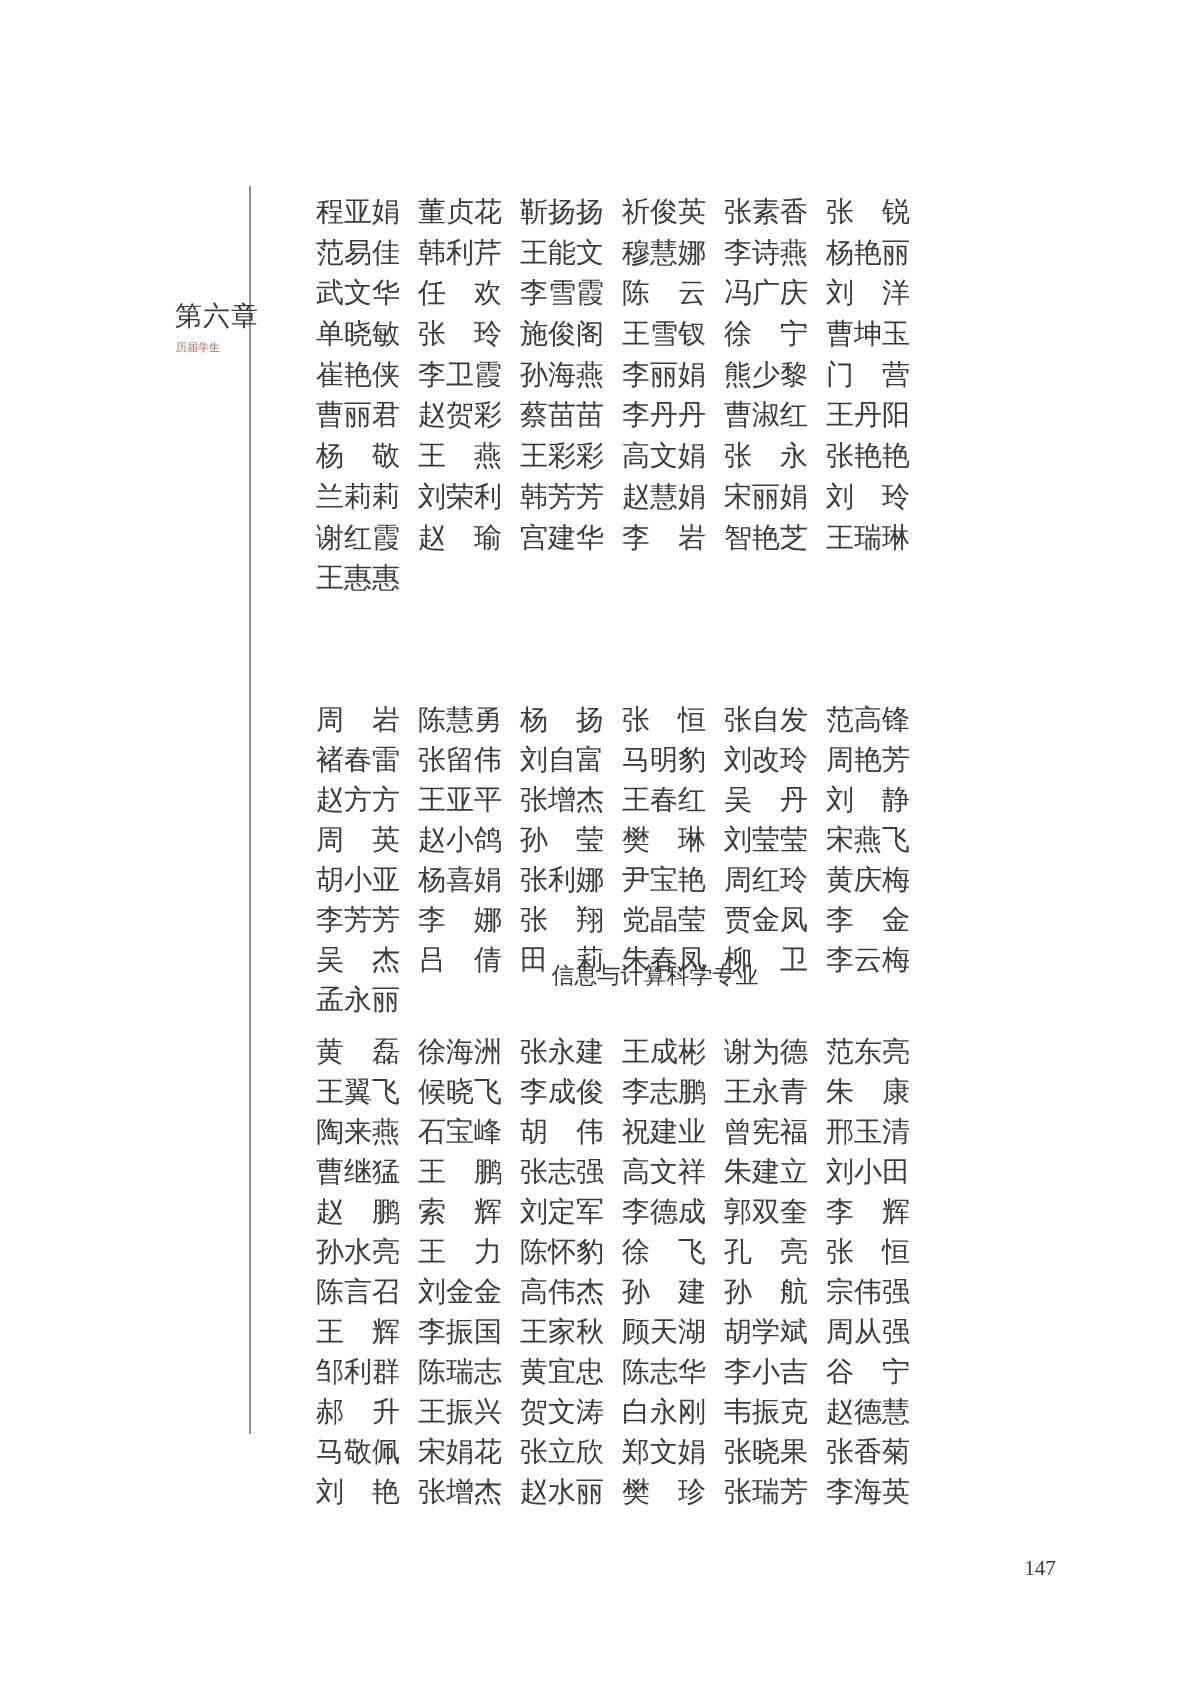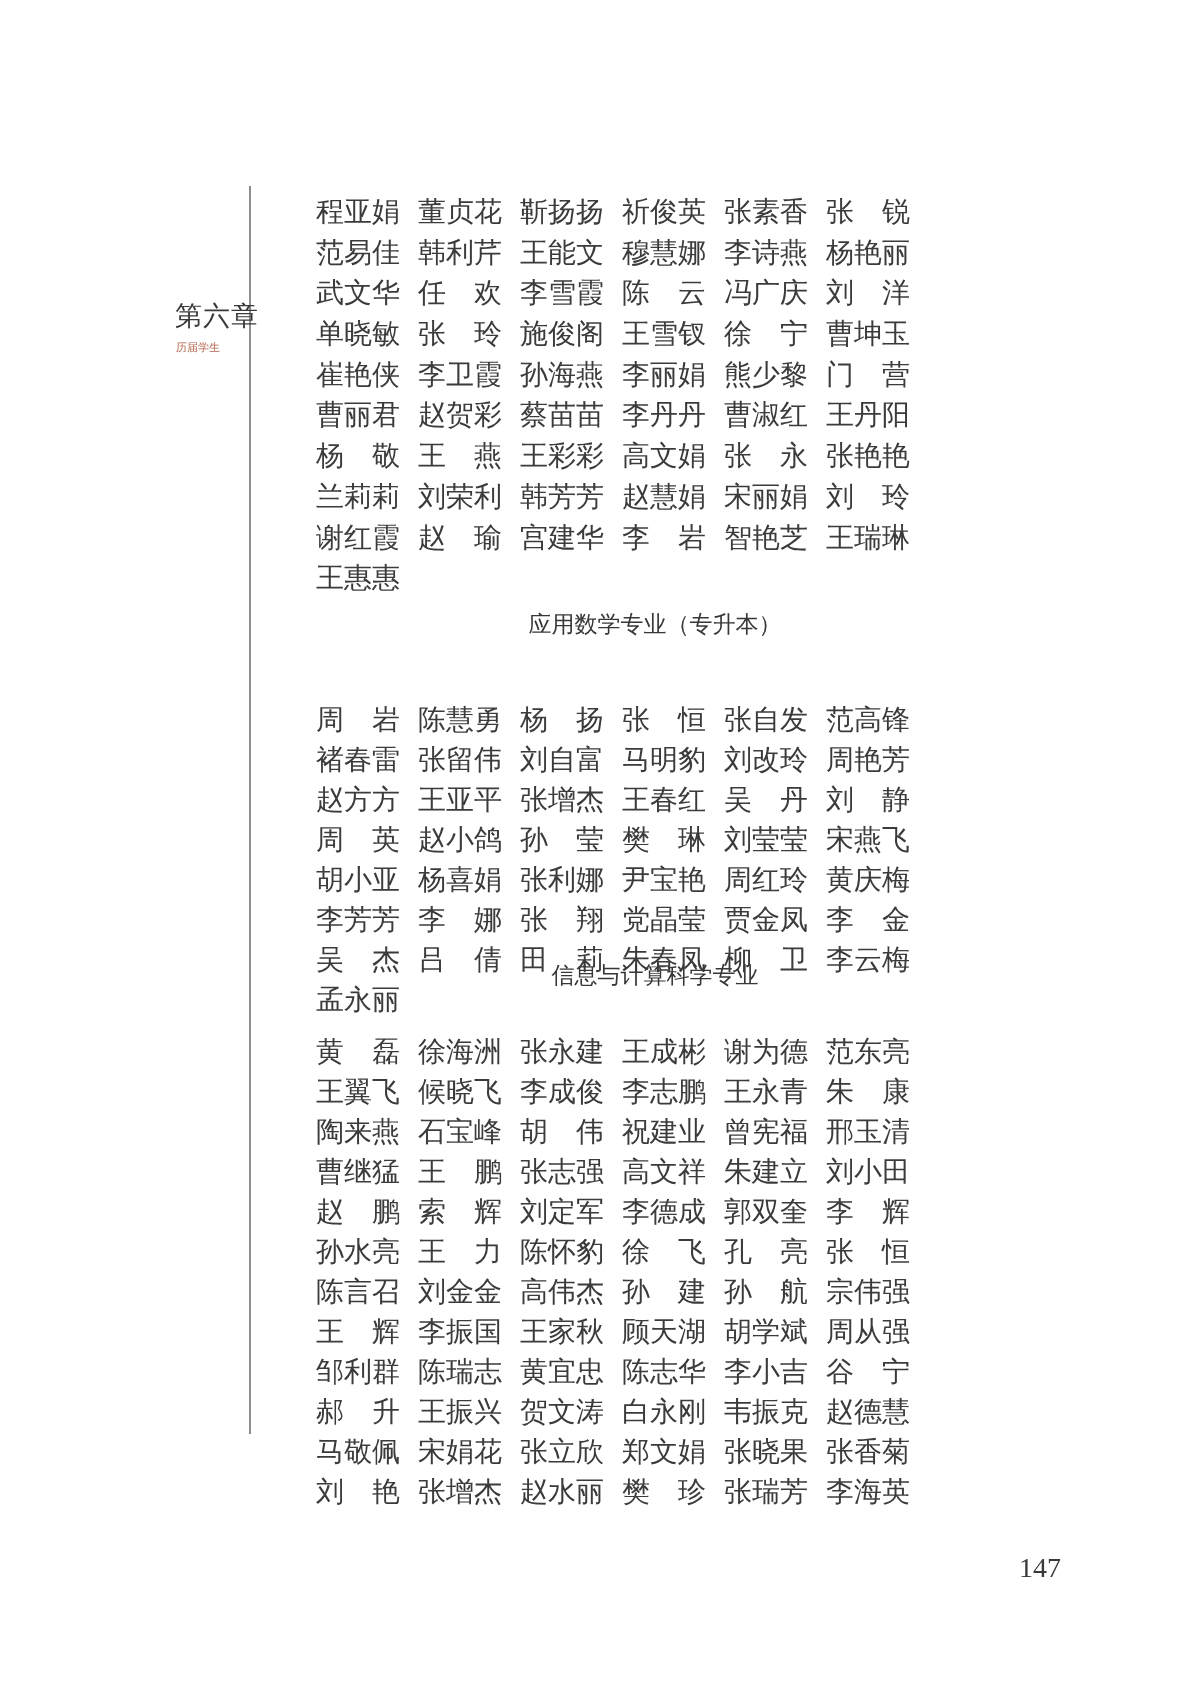--- a/index.html
+++ b/index.html
@@ -67,21 +67,21 @@
     white-space: nowrap;
   }
   .heading-1 { top: 610px; line-height: 28px; }
   .heading-2 { top: 960px; line-height: 30px; }
   .page-number {
     position: absolute;
     left: 1005px;
     top: 1556px;
     width: 70px;
     text-align: center;
-    font-size: 28px;
+    font-size: 21px;
     line-height: 24px;
     color: #3a3a3a;
   }
 </style>
 </head>
 <body>
 
 <div class="page">
 
   <div class="vrule"></div>
@@ -141,21 +141,20 @@
       <div class="name">刘　玲</div>
       <div class="name">谢红霞</div>
       <div class="name">赵　瑜</div>
       <div class="name">宫建华</div>
       <div class="name">李　岩</div>
       <div class="name">智艳芝</div>
       <div class="name">王瑞琳</div>
       <div class="name">王惠惠</div>
     </div>
 
-  <div class="sec-heading heading-1">应用数学专业（专升本）</div>
 
   <div class="sec sec-2">
       <div class="name">周　岩</div>
       <div class="name">陈慧勇</div>
       <div class="name">杨　扬</div>
       <div class="name">张　恒</div>
       <div class="name">张自发</div>
       <div class="name">范高锋</div>
       <div class="name">褚春雷</div>
       <div class="name">张留伟</div>

